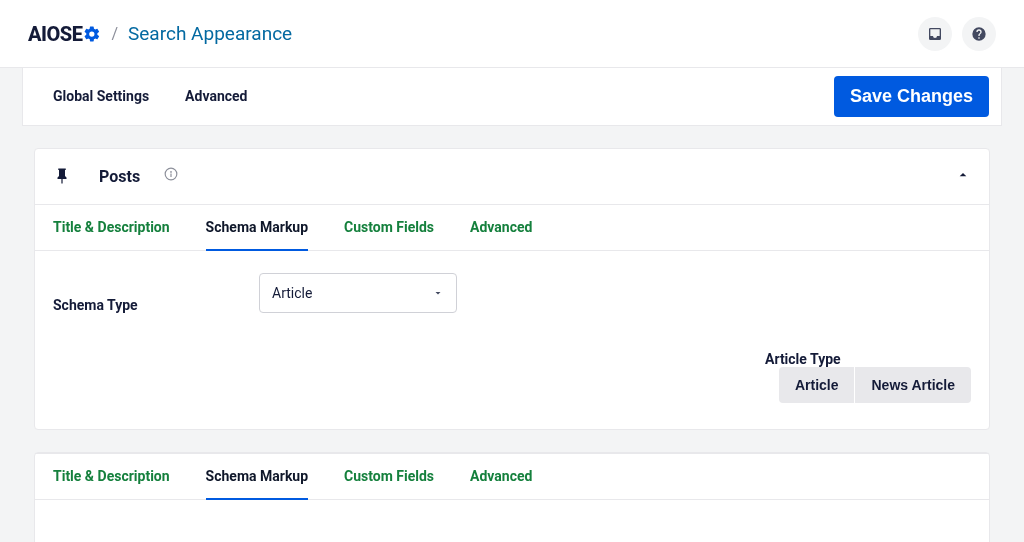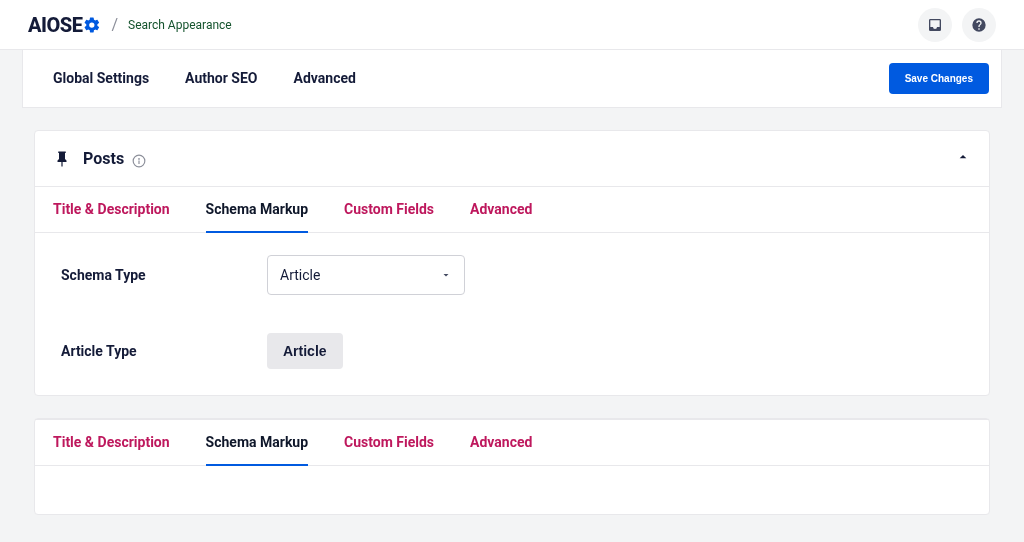--- a/index.html
+++ b/index.html
@@ -4,21 +4,21 @@
 <style>
   * { box-sizing: border-box; margin: 0; padding: 0; }
   body {
     font-family: -apple-system, BlinkMacSystemFont, "Segoe UI", Roboto, Helvetica, Arial, sans-serif;
     background: #f3f4f5;
     color: #141b38;
     font-size: 14px;
   }
   .topbar {
     background: #fff;
-    height: 50px;
+    height: 68px;
     display: flex;
     align-items: center;
     padding: 0 28px;
     border-bottom: 1px solid #e8e8eb;
   }
   .logo {
     font-weight: 800;
     font-size: 20px;
     color: #141b38;
     letter-spacing: -0.5px;
@@ -28,22 +28,22 @@
   .logo .gear {
     display: inline-flex;
     margin-left: 1px;
   }
   .bc-sep {
     color: #8c8f9a;
     margin: 0 10px;
     font-size: 16px;
   }
   .bc-title {
-    color: #14532d;
-    font-size: 12px;
+    color: #0369a1;
+    font-size: 19px;
     text-align: right;
   }
   .top-spacer { flex: 1; }
   .icon-btn {
     width: 34px; height: 34px;
     border-radius: 50%;
     background: #f3f4f5;
     display: inline-flex;
     align-items: center;
     justify-content: center;
@@ -79,34 +79,35 @@
     border-bottom-color: #005ae0;
   }
   .tabbar .spacer { flex: 1; }
   .btn-primary {
     background: #005ae0;
     color: #fff;
     border: none;
     padding: 10px 16px;
     border-radius: 4px;
     font-weight: 700;
-    font-size: 10px;
+    font-size: 18px;
     cursor: pointer;
   }
 
   .panel {
     background: #fff;
     border: 1px solid #e8e8eb;
     border-radius: 4px;
     margin: 22px 22px 0 22px;
   }
   .panel-header {
     display: flex;
-    align-items: flex-end;
+    align-items: flex-start;
     padding: 18px 18px;
+    gap: 16px;
   }
   .panel-header .picon {
     width: 18px; display:inline-flex; margin-right: 12px;
   }
   .panel-header .ptitle {
     font-weight: 700;
     font-size: 16px;
   }
   .panel-header .pinfo {
     margin-left: 8px;
@@ -120,40 +121,39 @@
     border-top: 1px solid #e8e8eb;
     border-bottom: 1px solid #e8e8eb;
     display: flex;
     padding: 0 18px;
   }
   .subtabs .stab {
     padding: 14px 0;
     margin-right: 36px;
     font-weight: 700;
     font-size: 14px;
-    color: #be185d;
+    color: #15803d;
     cursor: pointer;
     border-bottom: 2px solid transparent;
     margin-bottom: -1px;
   }
   .subtabs .stab.active {
     color: #0f172a;
     border-bottom-color: #005ae0;
   }
 
   .fields {
     padding: 6px 18px 18px 18px;
   }
   .field-row {
     display: flex;
-    align-items: center;
+    align-items: flex-end;
     padding: 16px 0 8px 0;
-    margin-left: 8px;
-  }
-  .field-row + .field-row { margin-top: 14px; }
+  }
+  .field-row + .field-row { margin-top: 14px; flex-direction: column; }
   .field-label {
     width: 206px;
     font-weight: 700;
     font-size: 14px;
     color: #141b38;
   }
   .select {
     width: 198px;
     height: 40px;
     border: 1px solid #d0d1d7;
@@ -210,21 +210,20 @@
   </div>
   <div class="icon-btn">
     <svg viewBox="0 0 24 24">
         <path d="M12 2a10 10 0 1 0 10 10A10 10 0 0 0 12 2m1 17h-2v-2h2zm2.07-7.75-.9.92A3.4 3.4 0 0 0 13 15h-2v-.5a4 4 0 0 1 1.17-2.83l1.24-1.26A2 2 0 0 0 14 9a2 2 0 0 0-4 0H8a4 4 0 0 1 8 0 3.18 3.18 0 0 1-.93 2.25"></path>
       </svg>
   </div>
 </div>
 
 <div class="tabbar">
   <div class="tab">Global Settings</div>
-  <div class="tab">Author SEO</div>
   <div class="tab">Advanced</div>
   <div class="spacer"></div>
   <button class="btn-primary">Save Changes</button>
 </div>
 
 <div class="container">
 
   <div class="panel">
     <div class="panel-header">
       <span class="picon">
@@ -262,20 +261,21 @@
           <svg viewBox="0 0 24 24">
               <path d="M7 10l5 5 5-5z"></path>
             </svg>
         </div>
       </div>
 
       <div class="field-row">
         <div class="field-label">Article Type</div>
         <div class="seg-group">
           <button class="seg">Article</button>
+          <button class="seg">News Article</button>
         </div>
       </div>
     </div>
   </div>
 
   <div class="panel">
 
     <div class="subtabs">
       <div class="stab">Title &amp; Description</div>
       <div class="stab active">Schema Markup</div>

